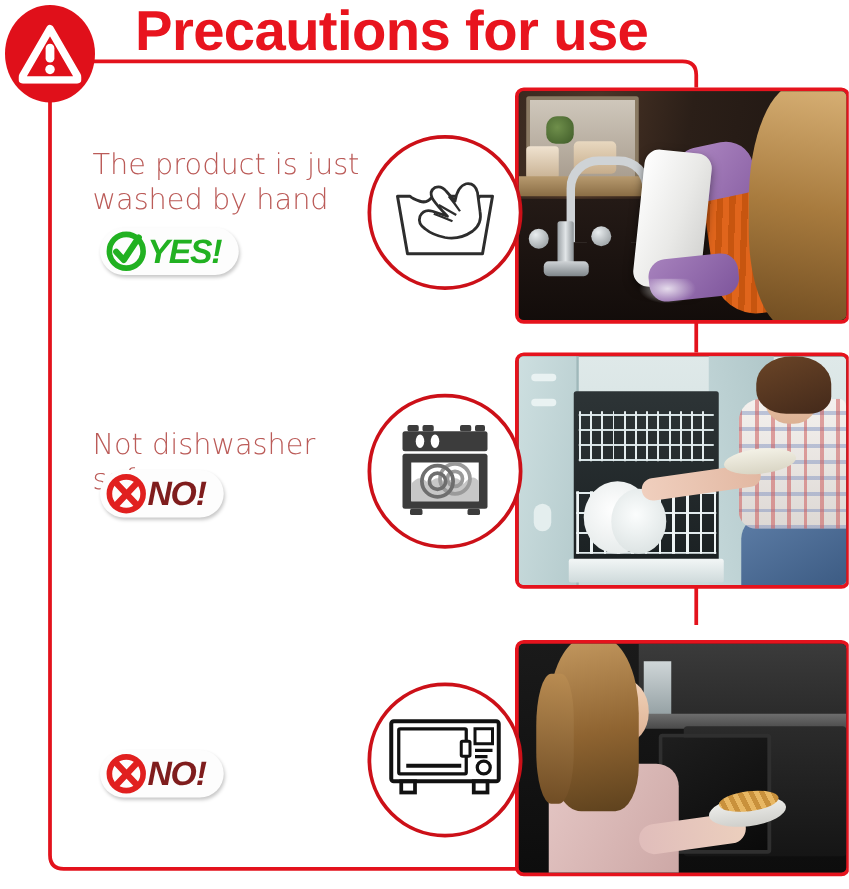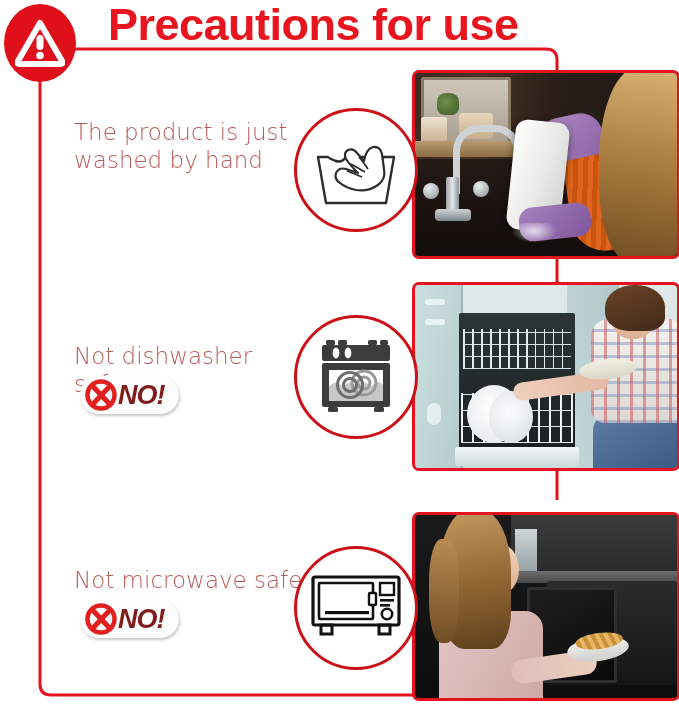--- a/index.html
+++ b/index.html
@@ -210,20 +210,29 @@
     </svg>
   </div>
 
   <div id="title">Precautions for use</div>
 
   <div class="row" style="top:118px;height:130px;">
 
     <div class="row-text" style="left:74px;top:0px;width:215px;">The product is just
 washed by hand</div>
 
+    <div class="pill yes" style="left:80px;top:64px;">
+      <span class="mark">
+        <svg width="36" height="36" viewBox="0 0 36 36">
+          <circle cx="18" cy="18" r="13.5" fill="none" stroke="#21b121" stroke-width="4.5"></circle>
+          <path d="M10 18.5 L16 25 L28 7" fill="none" stroke="#21b121" stroke-width="5" stroke-linecap="round" stroke-linejoin="round"></path>
+        </svg>
+      </span>
+      <span class="ptxt">YES!</span>
+    </div>
 
     <div class="icon-circle" style="left:294px;top:-10px;">
       <svg width="92" height="86" viewBox="0 0 92 86">
 
         <path d="M8 30 L16 76 L76 76 L84 30 L74 30 Q70 36 64 34 Q58 32 56 30 L36 30
                  Q32 36 26 34 Q20 32 18 30 Z" fill="none" stroke="#2d2d2d" stroke-width="2.4" stroke-linejoin="round"></path>
 
         <path d="M30 56 Q24 52 26 46 Q29 40 36 42 L48 46
                  Q40 38 36 32 Q33 26 38 23 Q43 21 47 26 L54 34
                  Q56 22 63 20 Q70 19 72 27 L74 42
@@ -313,21 +322,20 @@
         <div class="p2-arm"></div>
         <div class="p2-plates-hand"></div>
         <div class="p2-head"></div>
         <div class="p2-hair2"></div>
       </div>
     </div>
   </div>
 
   <div class="row" style="top:560px;height:130px;">
 
-    <div class="row-text" style="left:74px;top:6px;width:230px;">Not microwave safe</div>
 
     <div class="pill no" style="left:80px;top:40px;">
       <span class="mark">
         <svg width="36" height="36" viewBox="0 0 36 36">
           <circle cx="18" cy="18" r="13.5" fill="none" stroke="#e1201f" stroke-width="4.5"></circle>
           <path d="M10 9.5 L26.5 27" fill="none" stroke="#e1201f" stroke-width="5" stroke-linecap="round"></path>
           <path d="M26.5 9.5 L10 27" fill="none" stroke="#e1201f" stroke-width="5" stroke-linecap="round"></path>
         </svg>
       </span>
       <span class="ptxt">NO!</span>

